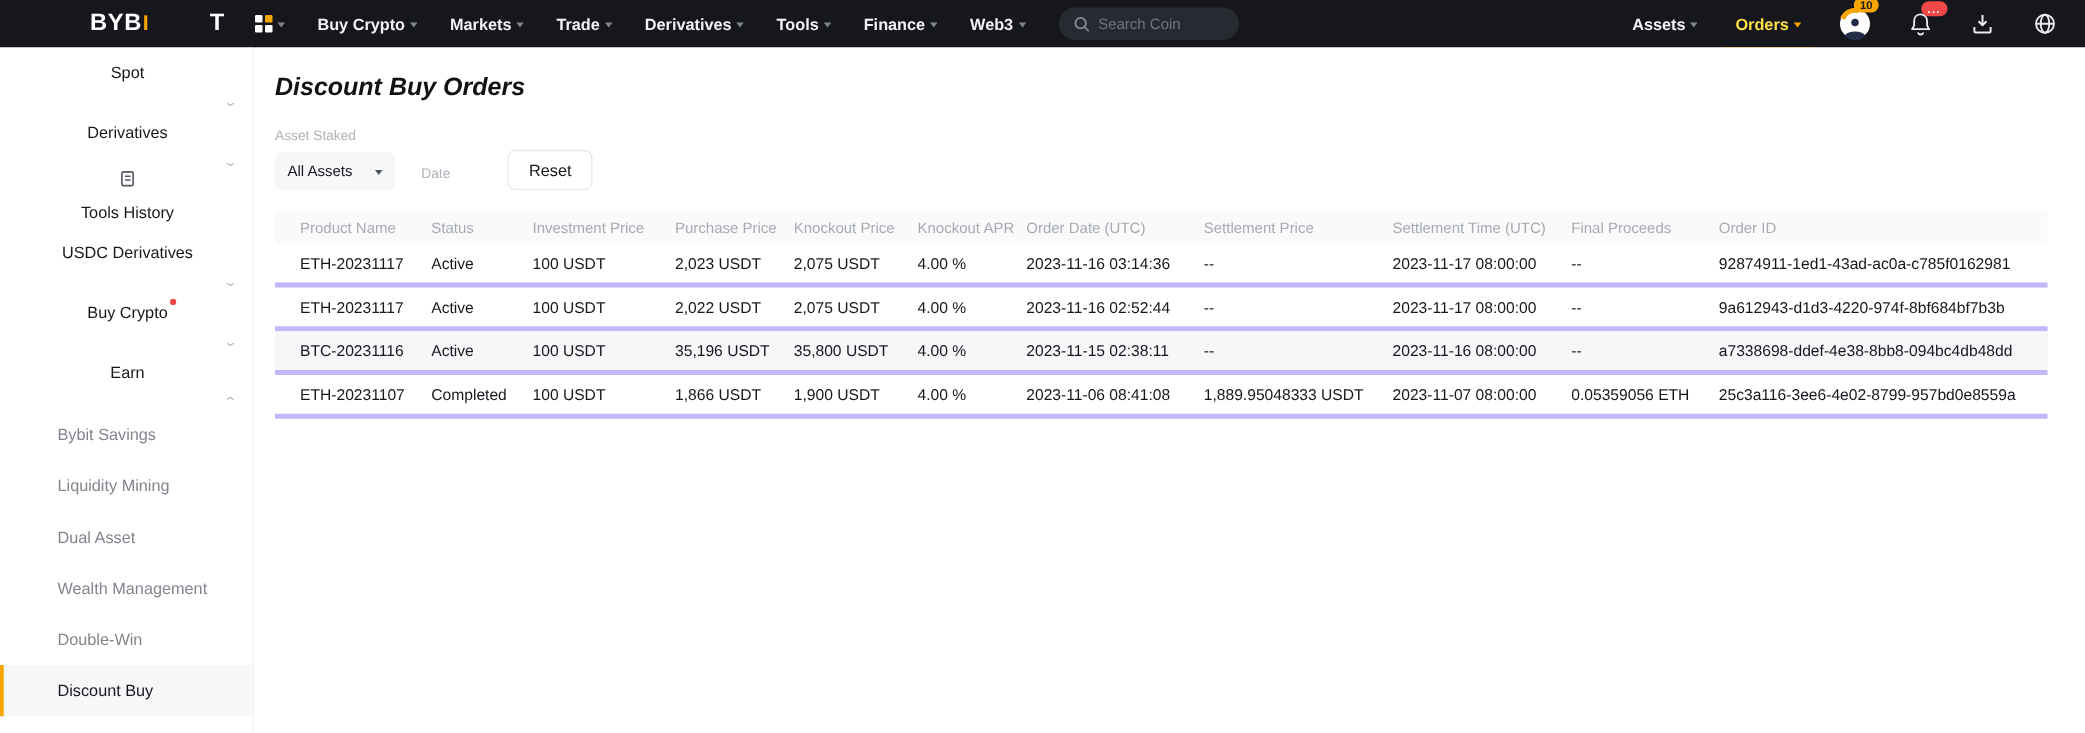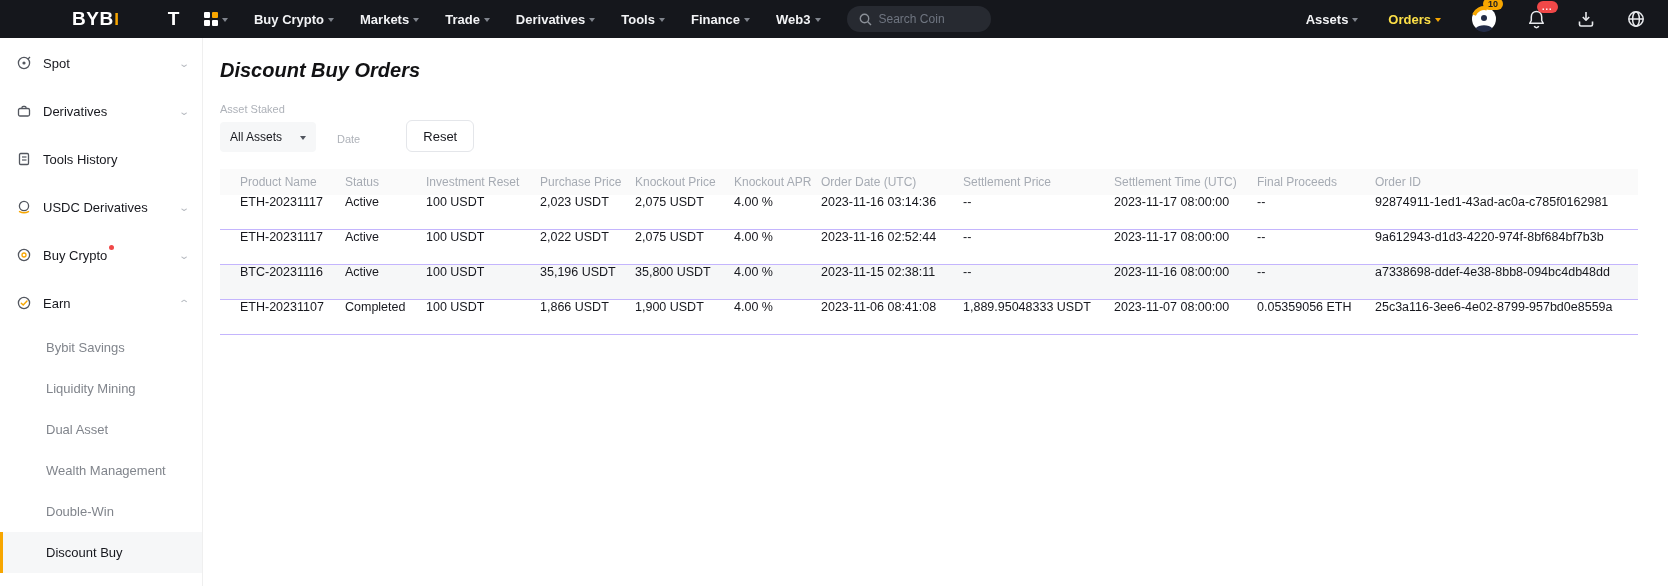--- a/index.html
+++ b/index.html
@@ -41,21 +41,21 @@
   }
   .badge.red { background:#f04848; color:#fff; left:10px; letter-spacing:1px; }
 
   
   .sidebar {
     position:absolute; top:38px; left:0; bottom:0; width:203px; background:#fff;
     border-right:1px solid #efefef; padding-top:1px;
   }
   .side-item {
     height:48px; display:flex; align-items:center; padding:0 14px 0 16px; gap:11px;
-    font-size:13px; color:#17181e; cursor:pointer;
+    font-size:13px; color:#17181e; cursor:pointer;flex-direction:column;
   }
   .side-item .lbl { position:relative; }
   .side-item .chev { margin-left:auto; color:#b6bac0; font-size:10px; transform:scaleX(1.4); }
   .reddot { position:absolute; top:-3px; right:-7px; width:5px; height:5px; border-radius:50%; background:#f04848; }
   .sub-item {
     height:41px; display:flex; align-items:center; padding-left:43px;
     font-size:13px; color:#81858c; cursor:pointer; border-left:3px solid transparent;
   }
   .sub-item.active { color:#17181e; background:#f6f7f8; border-left-color:#f7a600; }
 
@@ -76,21 +76,21 @@
   }
   .date-range .cal { margin-left:auto; display:flex; }
   .reset-btn {
     margin-left:46px; height:32px; width:68px; background:#fff; border:1px solid #e4e6ea; border-radius:6px;
     font-size:13px; color:#17181e; font-family:inherit; cursor:pointer;
   }
 
   
   .table { margin-top:17px; width:1418px; }
   .thead { height:26px; background:#fafafa; display:flex; align-items:center; font-size:12px; color:#a6abb3; }
-  .trow { height:35px; display:flex; align-items:flex-start; font-size:12.5px; color:#17181e; border-bottom:1px solid #c4b5fd; }
+  .trow { height:35px; display:flex; align-items:center; font-size:12.5px; color:#17181e; border-bottom:4px solid #c4b5fd; }
   .trow.hl { background:#f6f7f8; }
   .c { padding-right:8px; overflow:hidden; white-space:nowrap; }
   .c:nth-child(1){ width:125px; padding-left:20px; }
   .c:nth-child(2){ width:81px; }
   .c:nth-child(3){ width:114px; }
   .c:nth-child(4){ width:95px; }
   .c:nth-child(5){ width:99px; }
   .c:nth-child(6){ width:87px; }
   .c:nth-child(7){ width:142px; }
   .c:nth-child(8){ width:151px; }
@@ -289,21 +289,21 @@
     <div class="filter-group">
       <div class="flabel">Date</div>
     </div>
     <button class="reset-btn">Reset</button>
   </div>
 
   <div class="table">
     <div class="thead">
       <div class="c">Product Name</div>
       <div class="c">Status</div>
-      <div class="c">Investment Reset</div>
+      <div class="c">Investment Price</div>
       <div class="c">Purchase Price</div>
       <div class="c">Knockout Price</div>
       <div class="c">Knockout APR</div>
       <div class="c">Order Date (UTC)</div>
       <div class="c">Settlement Price</div>
       <div class="c">Settlement Time (UTC)</div>
       <div class="c">Final Proceeds</div>
       <div class="c">Order ID</div>
     </div>
 

